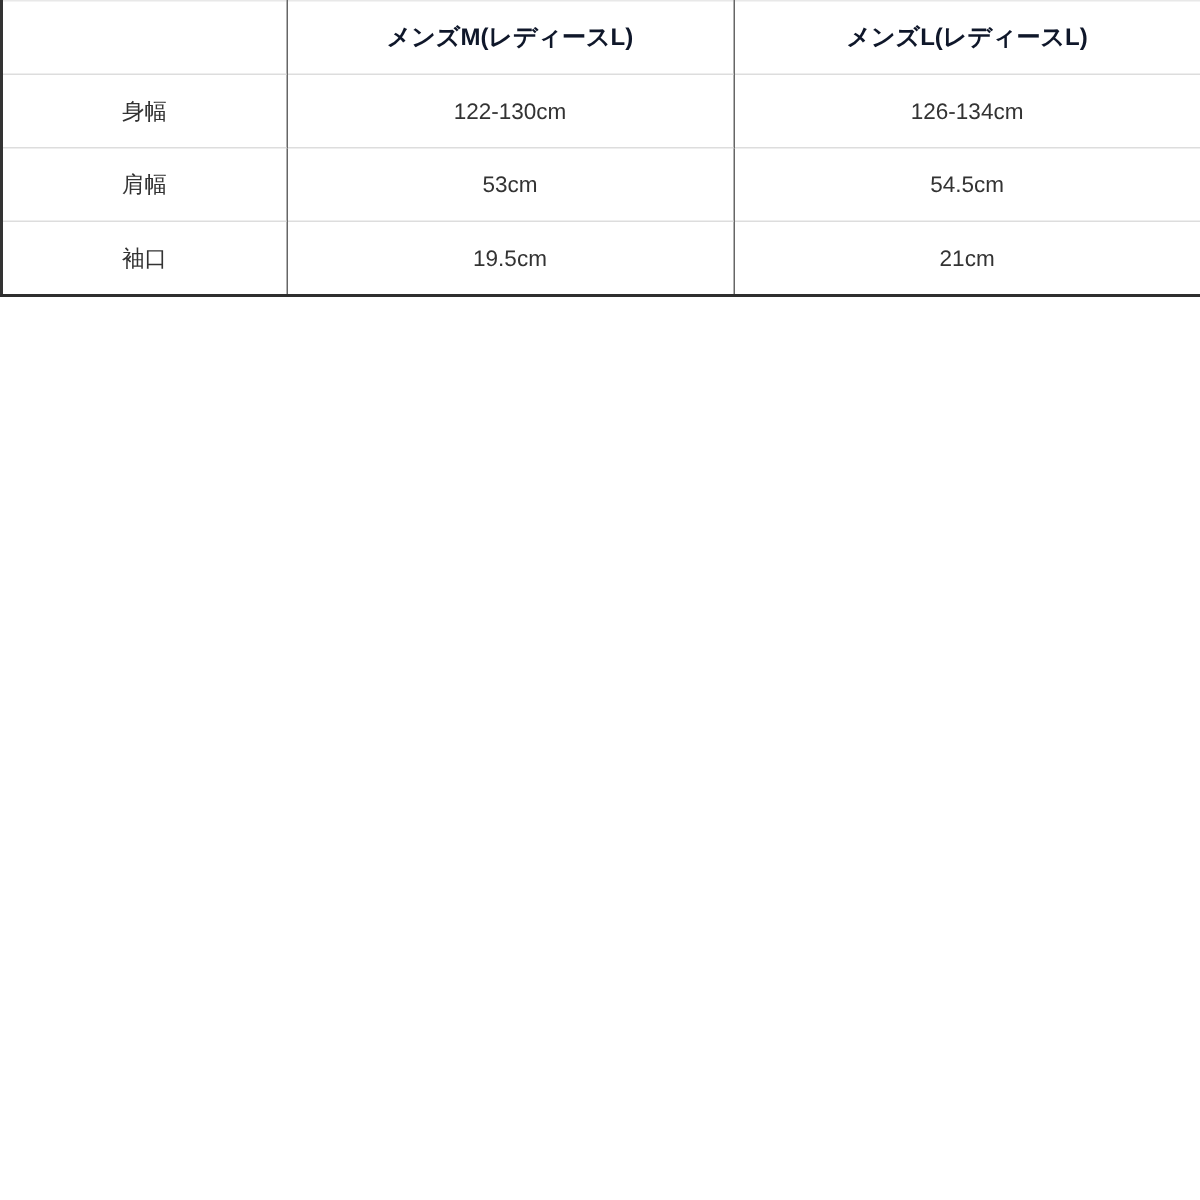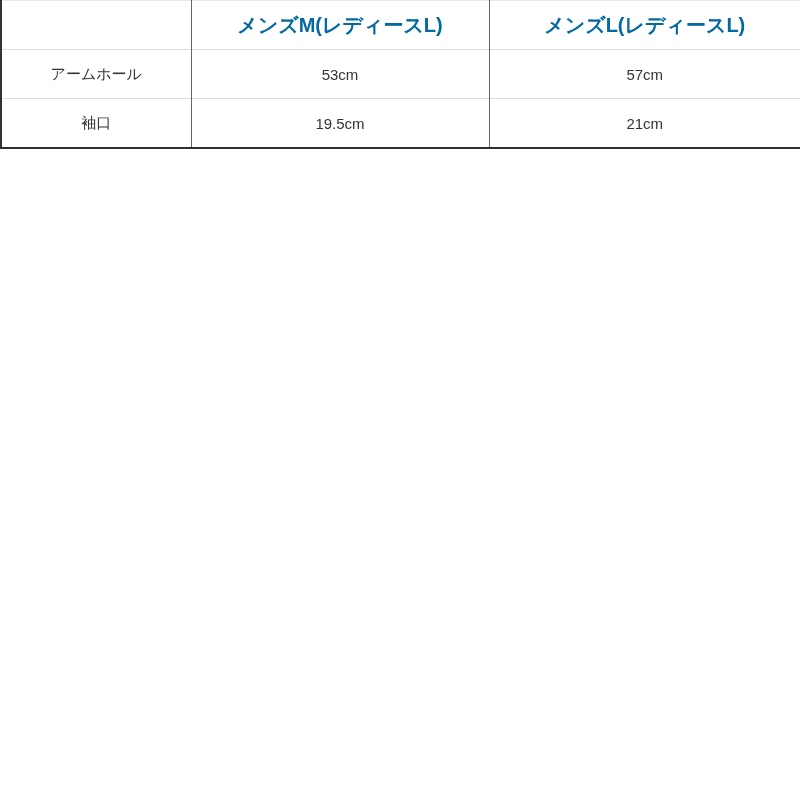--- a/index.html
+++ b/index.html
@@ -29,23 +29,23 @@
   col.c2 { width: 298px; }
   col.c3 { width: 312px; }
   th, td {
     padding: 0;
     text-align: center;
     vertical-align: middle;
     background: #ffffff;
   }
   thead th {
     height: 48px;
-    font-size: 20px;
+    font-size: 16px;
     font-weight: bold;
-    color: #0369a1;
+    color: #0f172a;
   }
   tbody td {
     height: 48px;
     font-size: 15px;
     font-weight: normal;
     color: #333333;
     border-top: 1px solid #dddddd;
   }
   th + th, td + td {
     border-left: 1px solid #666666;
@@ -63,23 +63,28 @@
     </colgroup>
     <thead>
       <tr>
         <th></th>
         <th>メンズM(レディースL)</th>
         <th>メンズL(レディースL)</th>
       </tr>
     </thead>
     <tbody>
       <tr>
-        <td>アームホール</td>
+        <td>身幅</td>
+        <td>122-130cm</td>
+        <td>126-134cm</td>
+      </tr>
+      <tr>
+        <td>肩幅</td>
         <td>53cm</td>
-        <td>57cm</td>
+        <td>54.5cm</td>
       </tr>
       <tr>
         <td>袖口</td>
         <td>19.5cm</td>
         <td>21cm</td>
       </tr>
     </tbody>
   </table>
 </div>
 

